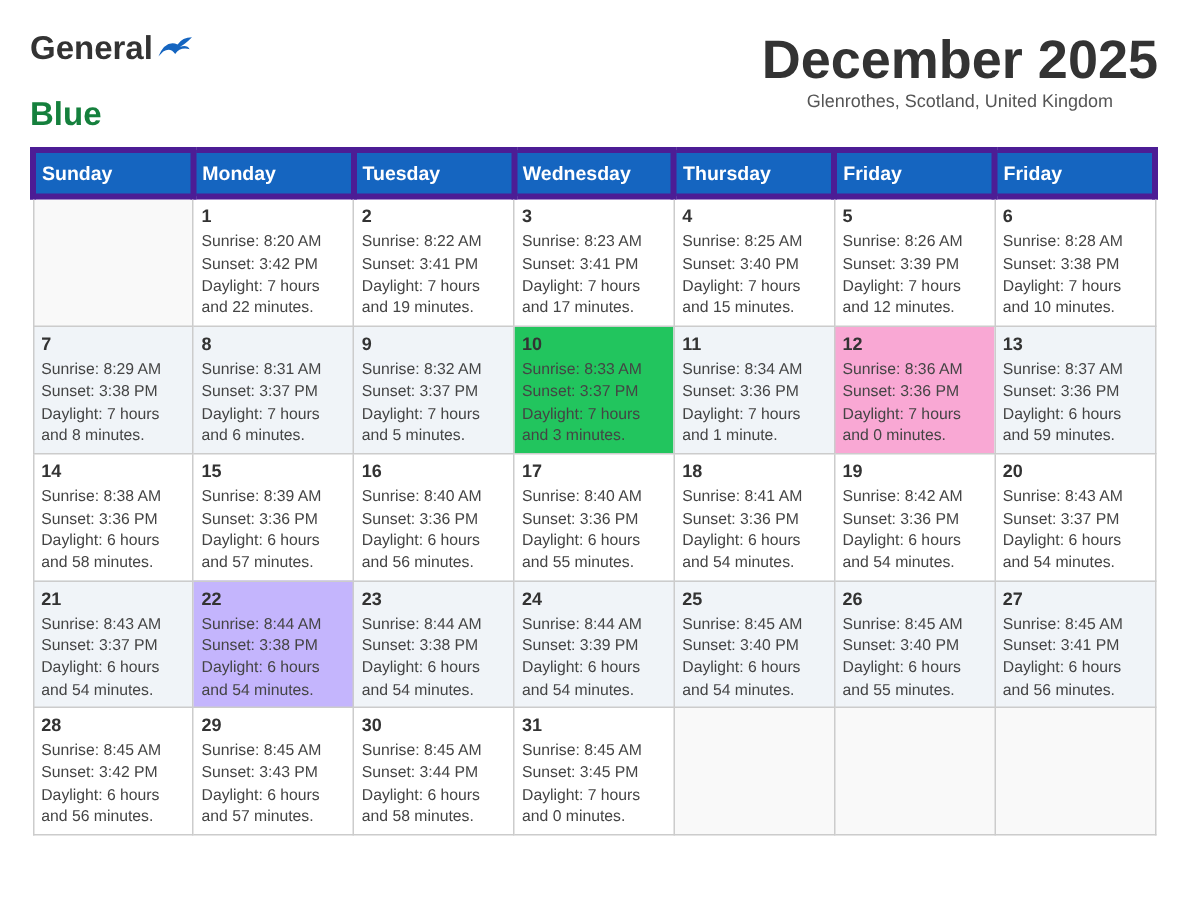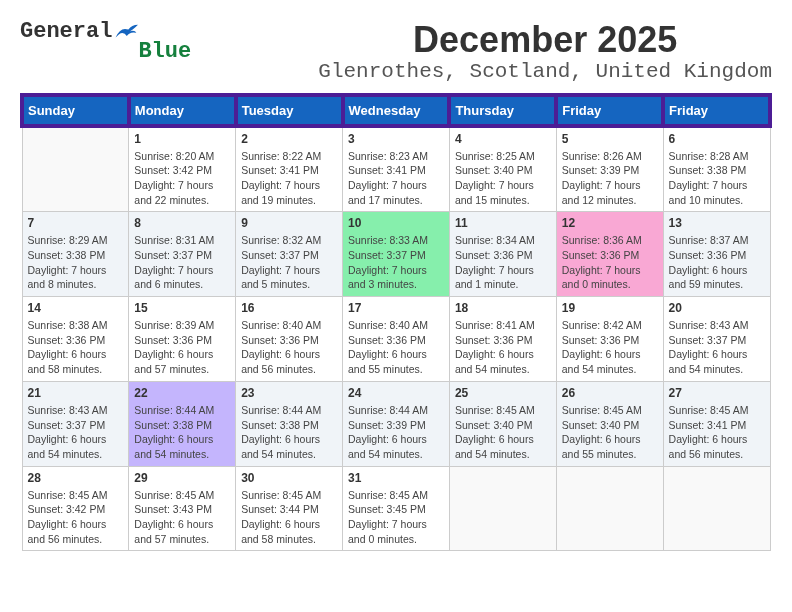--- a/index.html
+++ b/index.html
@@ -11,23 +11,22 @@
       padding: 20px;
     }
     .header {
       display: flex;
       justify-content: space-between;
       align-items: flex-start;
       margin-bottom: 10px;
     }
     .logo {
       display: flex;
-      flex-direction: row;
+      flex-direction: column;
       align-items: flex-start;
-      font-family: Liberation Mono, monospace;
     }
     .logo-text {
       font-size: 22px;
       font-weight: bold;
       line-height: 1.1;
     }
     .logo-general { color: #333; }
     .logo-blue { color: #15803d; margin-top: 20px; }
     .logo-bird {
       display: inline-block;
@@ -39,23 +38,22 @@
     .title-block {
       text-align: center;
     }
     .month-title {
       font-size: 36px;
       font-weight: bold;
       color: #333;
       line-height: 1.1;
     }
     .location {
-      font-size: 21px;
+      font-size: 12px;
       color: #555;
-      font-family: Liberation Mono, monospace;
     }
     .calendar {
       width: 100%;
       border-collapse: collapse;
       font-size: 11px;
     }
     .calendar th {
       background-color: #1565c0;
       color: #fff;
       padding: 6px 4px;
@@ -157,21 +155,21 @@
           <div class="day-info">Sunrise: 8:29 AM<br>Sunset: 3:38 PM<br>Daylight: 7 hours<br>and 8 minutes.</div>
         </td>
         <td style="background-color: rgb(240, 244, 248);">
           <span class="day-number">8</span>
           <div class="day-info">Sunrise: 8:31 AM<br>Sunset: 3:37 PM<br>Daylight: 7 hours<br>and 6 minutes.</div>
         </td>
         <td style="background-color: rgb(240, 244, 248);">
           <span class="day-number">9</span>
           <div class="day-info">Sunrise: 8:32 AM<br>Sunset: 3:37 PM<br>Daylight: 7 hours<br>and 5 minutes.</div>
         </td>
-        <td style="background-color: #86efac;">
+        <td style="background-color: #22c55e;">
           <span class="day-number">10</span>
           <div class="day-info">Sunrise: 8:33 AM<br>Sunset: 3:37 PM<br>Daylight: 7 hours<br>and 3 minutes.</div>
         </td>
         <td style="background-color: rgb(240, 244, 248);">
           <span class="day-number">11</span>
           <div class="day-info">Sunrise: 8:34 AM<br>Sunset: 3:36 PM<br>Daylight: 7 hours<br>and 1 minute.</div>
         </td>
         <td style="background-color: #f9a8d4;">
           <span class="day-number">12</span>
           <div class="day-info">Sunrise: 8:36 AM<br>Sunset: 3:36 PM<br>Daylight: 7 hours<br>and 0 minutes.</div>

